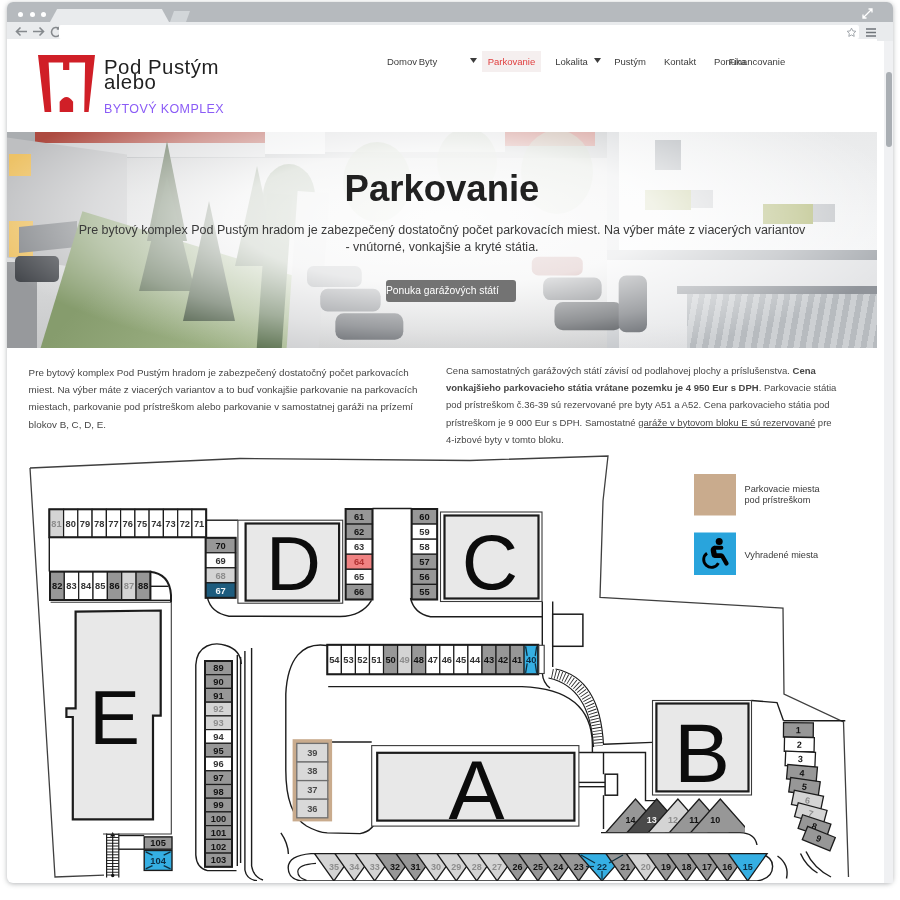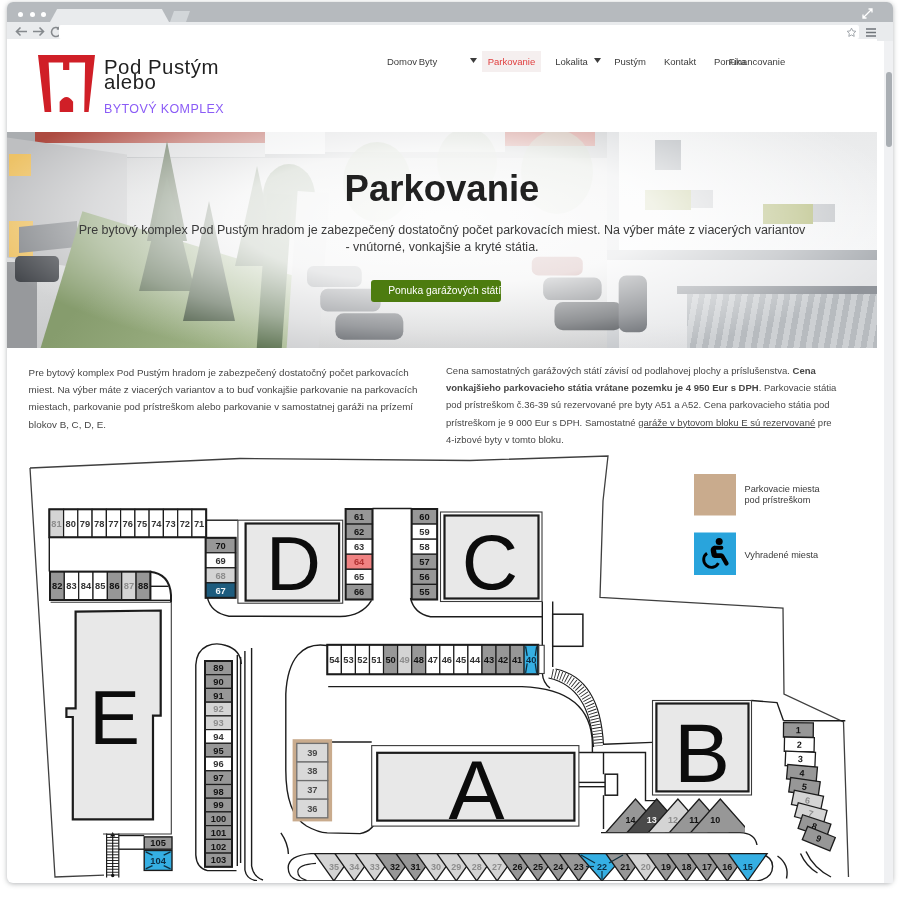--- a/index.html
+++ b/index.html
@@ -144,21 +144,21 @@
 
   <div class="abs" style="left:680px;top:162px;width:190px;height:54px;background:repeating-linear-gradient(100deg,#b7bbbf 0 6px,#cdd0d3 6px 12px)"></div>
   <div class="abs" style="left:670px;top:154px;width:200px;height:8px;background:#90949a"></div>
 
   <div class="abs" style="left:0;top:0;width:870px;height:216px;background:radial-gradient(ellipse 470px 150px at 438px 85px,rgba(255,255,255,.96) 0%,rgba(255,255,255,.85) 45%,rgba(255,255,255,.45) 75%,rgba(255,255,255,0) 100%)"></div>
 
   <div class="abs" style="left:0;top:36px;width:870px;text-align:center;font-size:36.5px;font-weight:bold;color:#212121">Parkovanie</div>
 
   <div class="abs" style="left:0px;top:90px;width:870px;text-align:center;font-size:12.5px;color:#3a3a3a;line-height:17px">Pre bytový komplex Pod Pustým hradom je zabezpečený dostatočný počet parkovacích miest. Na výber máte z viacerých variantov<br>- vnútorné, vonkajšie a kryté státia.</div>
 
-  <div class="abs" style="left:364px;top:148px;width:130px;height:22px;background:#4d7c0f;border-radius:3px;color:#fff;font-size:10.3px;text-align:right;line-height:22px;white-space:nowrap">Ponuka garážových státí</div>
+  <div class="abs" style="left:379px;top:148px;width:130px;height:22px;background:#737373;border-radius:3px;color:#fff;font-size:10.3px;text-align:left;line-height:22px;white-space:nowrap">Ponuka garážových státí</div>
 </div>
 
 <div class="abs" style="left:28.6px;top:364px;width:392px;font-size:9.8px;line-height:17.2px;color:#464646">Pre bytový komplex Pod Pustým hradom je zabezpečený dostatočný počet parkovacích miest. Na výber máte z viacerých variantov a to buď vonkajšie parkovanie na parkovacích miestach, parkovanie pod prístreškom alebo parkovanie v samostatnej garáži na prízemí blokov B, C, D, E.</div>
 
 <div class="abs" style="left:446.4px;top:362px;font-size:9.8px;line-height:17.2px;color:#464646;transform:scaleX(0.97);transform-origin:0 0;white-space:nowrap">Cena samostatných garážových státí závisí od podlahovej plochy a príslušenstva. <b>Cena</b><br><b>vonkajšieho parkovacieho státia vrátane pozemku je 4 950 Eur s DPH</b>. Parkovacie státia<br>pod prístreškom č.36-39 sú rezervované pre byty A51 a A52. Cena parkovacieho státia pod<br>prístreškom je 9 000 Eur s DPH. Samostatné <u>garáže v bytovom bloku E sú rezervované</u> pre<br>4-izbové byty v tomto bloku.</div>
 <svg width="877" height="441" viewBox="7 440 877 441" style="position:absolute;left:7px;top:440px">
 
 <g fill="none" stroke="#3f3f3f" stroke-width="1.3">
 <path d="M 30,468 L 240,458.5 L 470,460.5 L 608,456 L 603,501 L 600,597.5 L 783,608 L 784,694 L 843.5,722 L 848.5,877"></path>
 <path d="M 30,468 L 55,877 L 104,875.2"></path>

